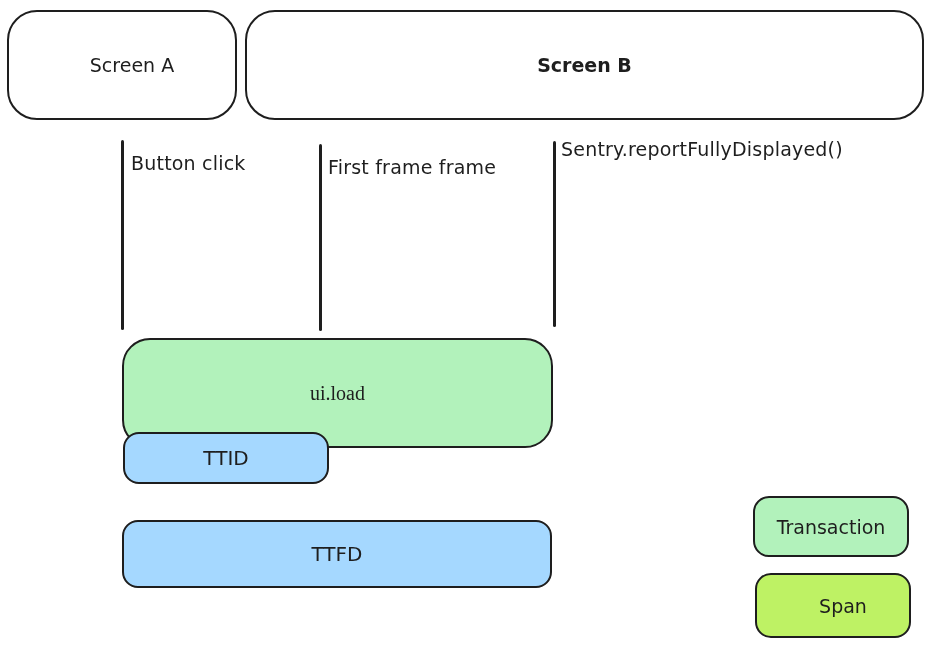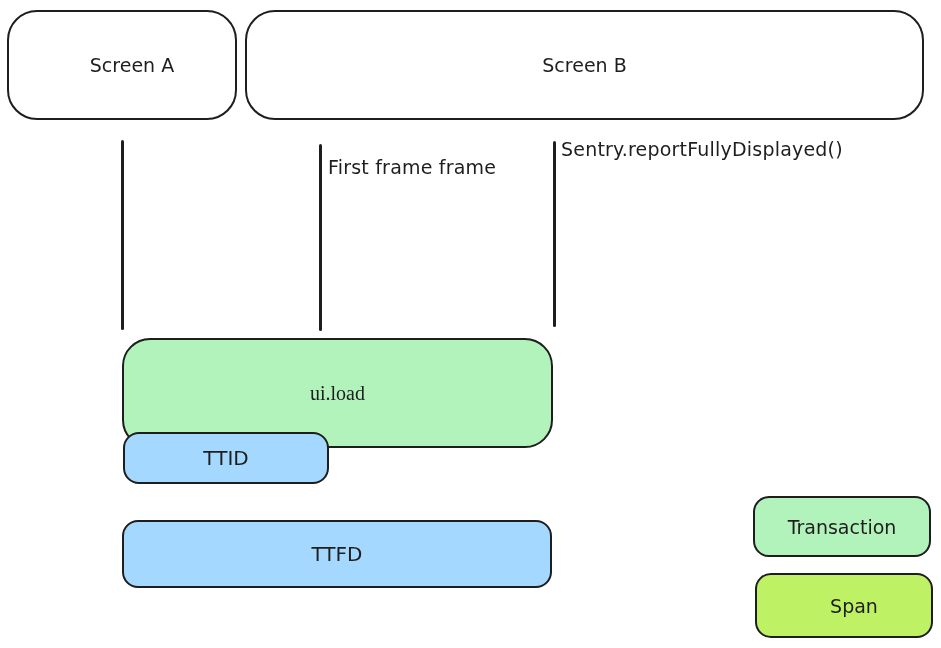--- a/index.html
+++ b/index.html
@@ -24,21 +24,21 @@
     border: 2.5px solid #1e1e1e;
     border-radius: 30px;
     background: #ffffff;
     display: flex;
     align-items: center;
     justify-content: center;
     box-sizing: border-box;
     font-size: 19px;
   }
   .screen-a { left: 7px;   width: 230px; padding-left: 20px; }
-  .screen-b { left: 245px; width: 679px; }
+  .screen-b { left: 245px; width: 679px; font-weight: bold; }
 
   
   .event-line {
     position: absolute;
     width: 3px;
     background: #1e1e1e;
     border-radius: 2px;
   }
   .line-1 { left: 121px; top: 140px; height: 190px; }
   .line-2 { left: 319px; top: 144px; height: 187px; }
@@ -67,21 +67,21 @@
   .bar-transaction { background: #b2f2bb; }
   .bar-span        { background: #a5d8ff; }
 
   .uiload { left: 122px; top: 338px; width: 431px; height: 110px; border-radius: 28px; font-family: Liberation Serif, serif; }
   .ttid   { left: 123px; top: 432px; width: 206px; height: 52px;  border-radius: 16px; }
   .ttfd   { left: 122px; top: 520px; width: 430px; height: 68px;  border-radius: 16px; text-align: right; }
 
   
   .legend-box {
     position: absolute;
-    width: 178px;
+    width: 156px;
     border: 2.5px solid #1e1e1e;
     box-sizing: border-box;
     border-radius: 16px;
     display: flex;
     align-items: center;
     justify-content: center;
     font-size: 19px;
     text-align: right;
   }
   .legend-transaction { left: 753px; top: 496px; height: 61px; background: #b2f2bb; }
@@ -96,20 +96,21 @@
     <span>Screen A</span>
   </div>
   <div class="screen-box screen-b">
     <span>Screen B</span>
   </div>
 
   <div class="event-line line-1"></div>
   <div class="event-line line-2"></div>
   <div class="event-line line-3"></div>
 
+  <div class="event-label label-1">Button click</div>
   <div class="event-label label-2">First frame frame</div>
   <div class="event-label label-3">Sentry.reportFullyDisplayed()</div>
 
   <div class="bar bar-transaction uiload">
     <span>ui.load</span>
   </div>
   <div class="bar bar-span ttid">
     <span>TTID</span>
   </div>
   <div class="bar bar-span ttfd">

